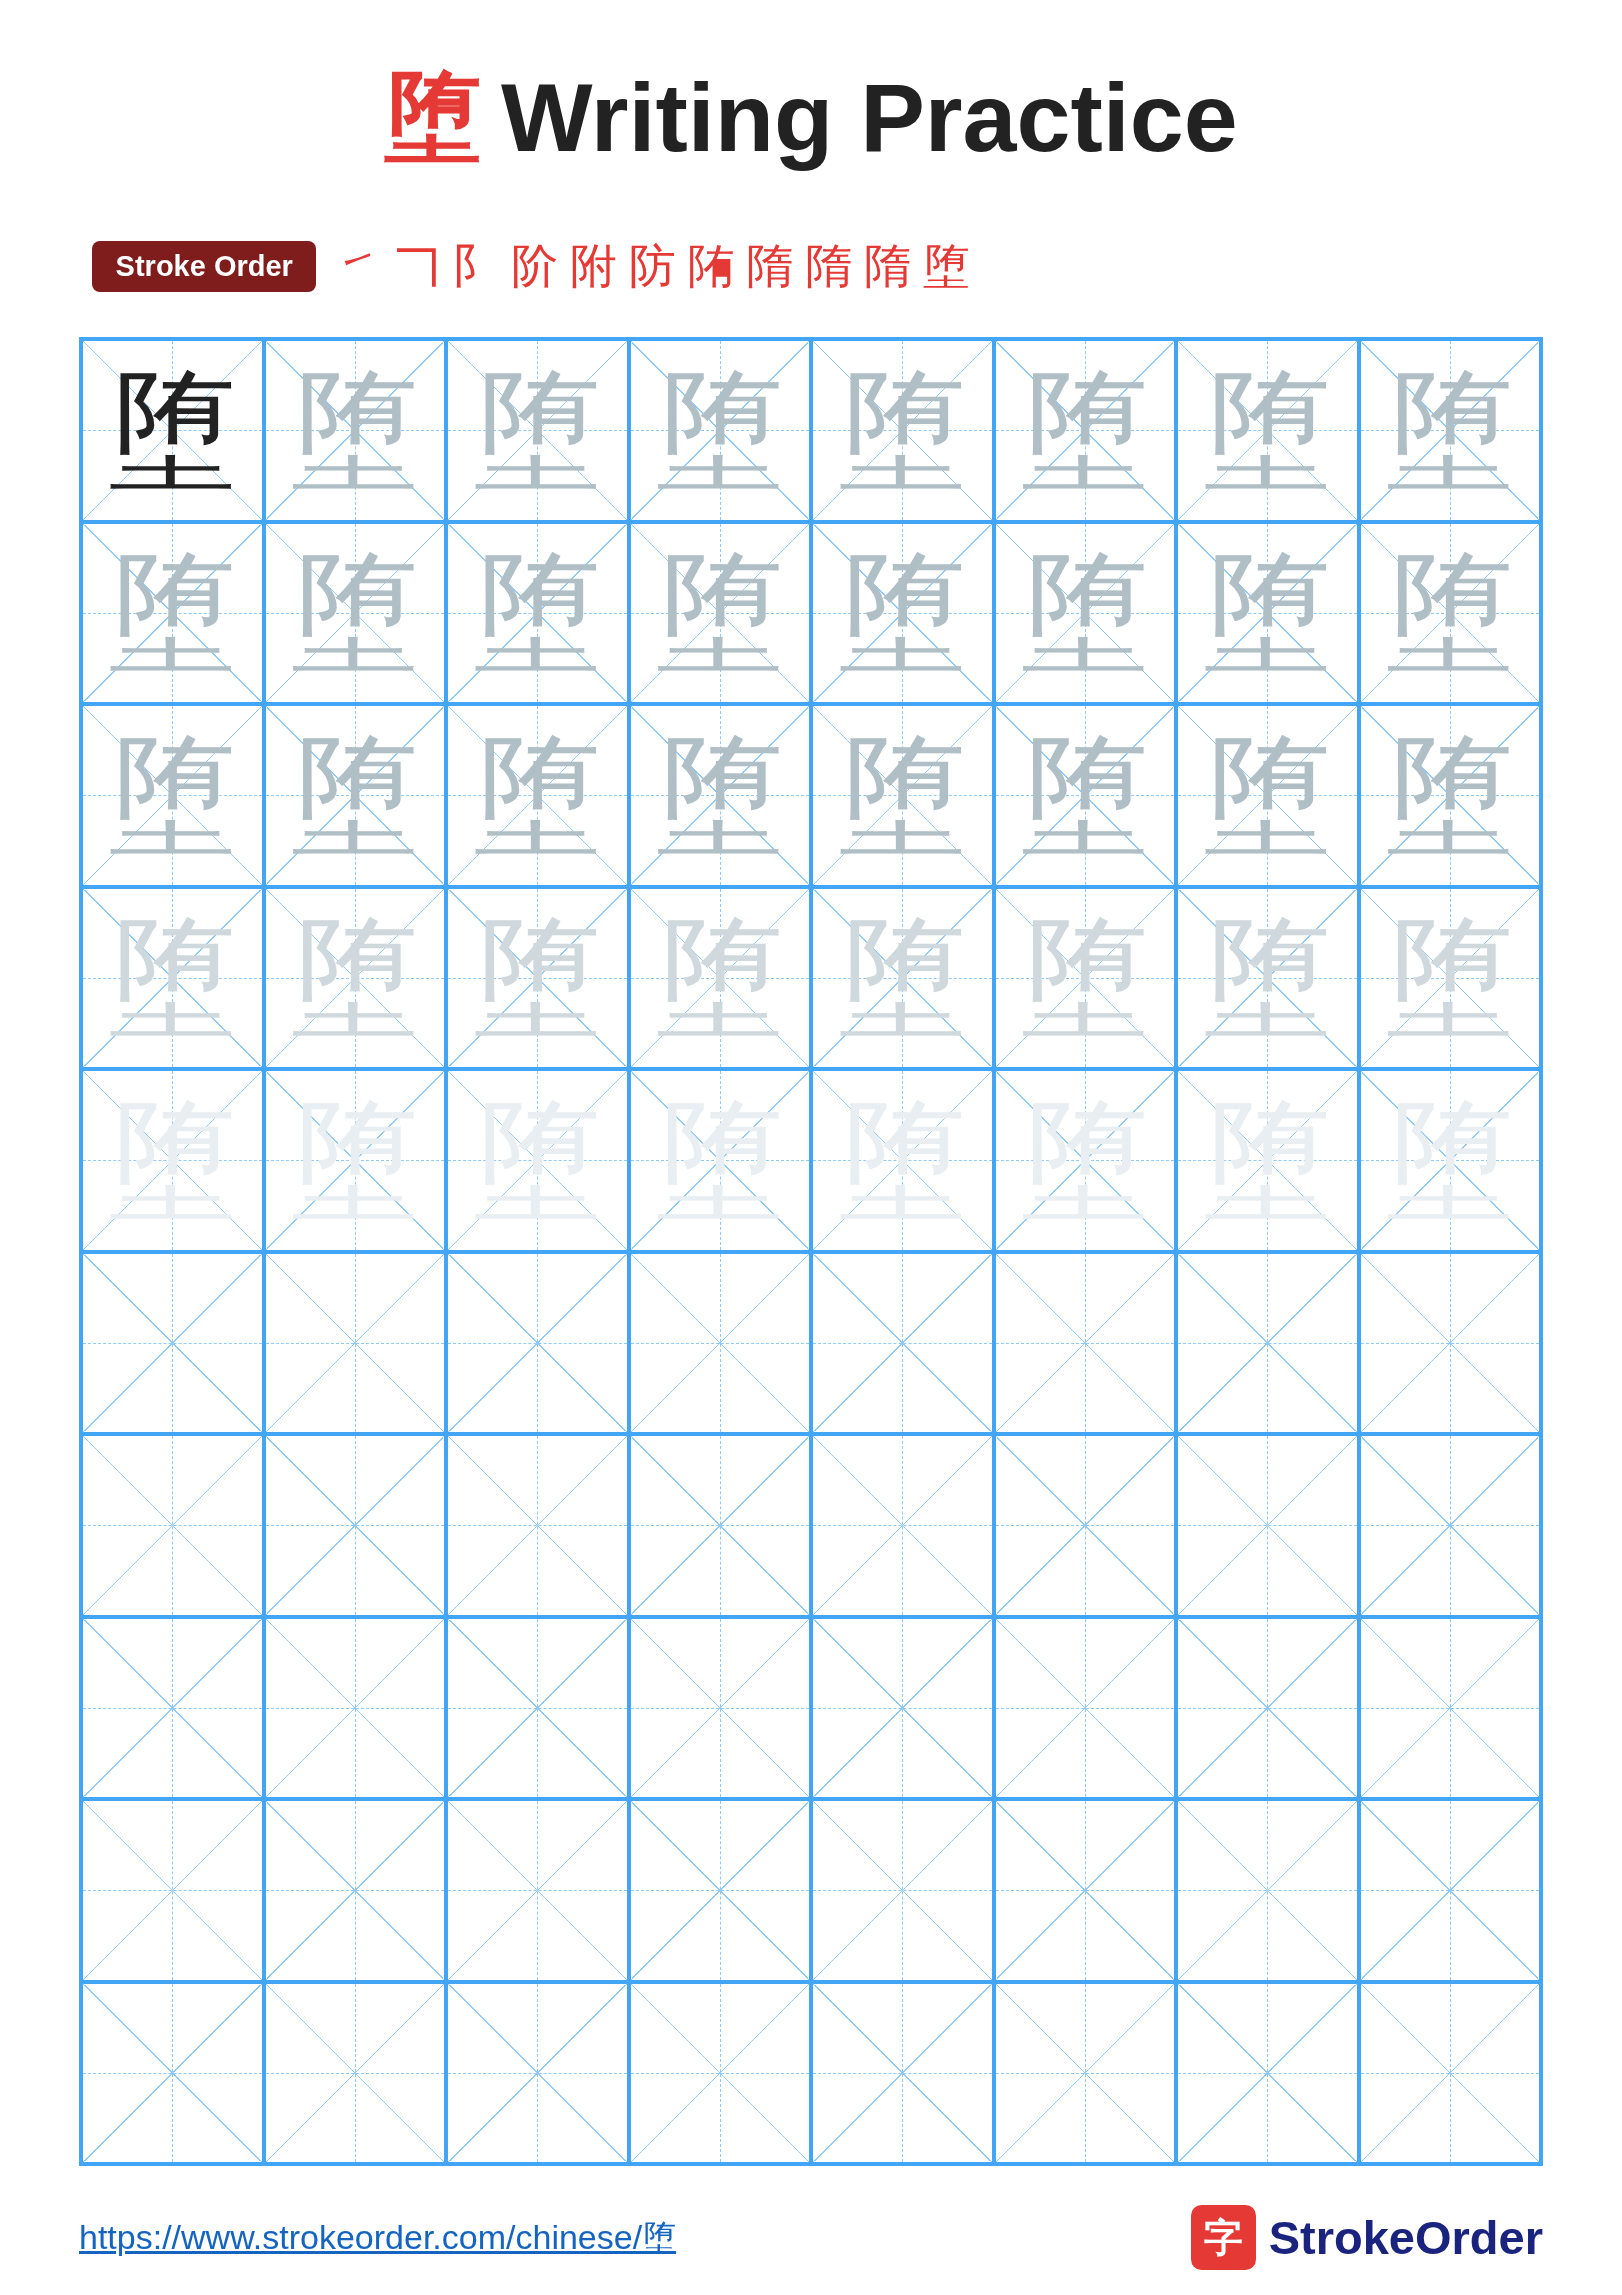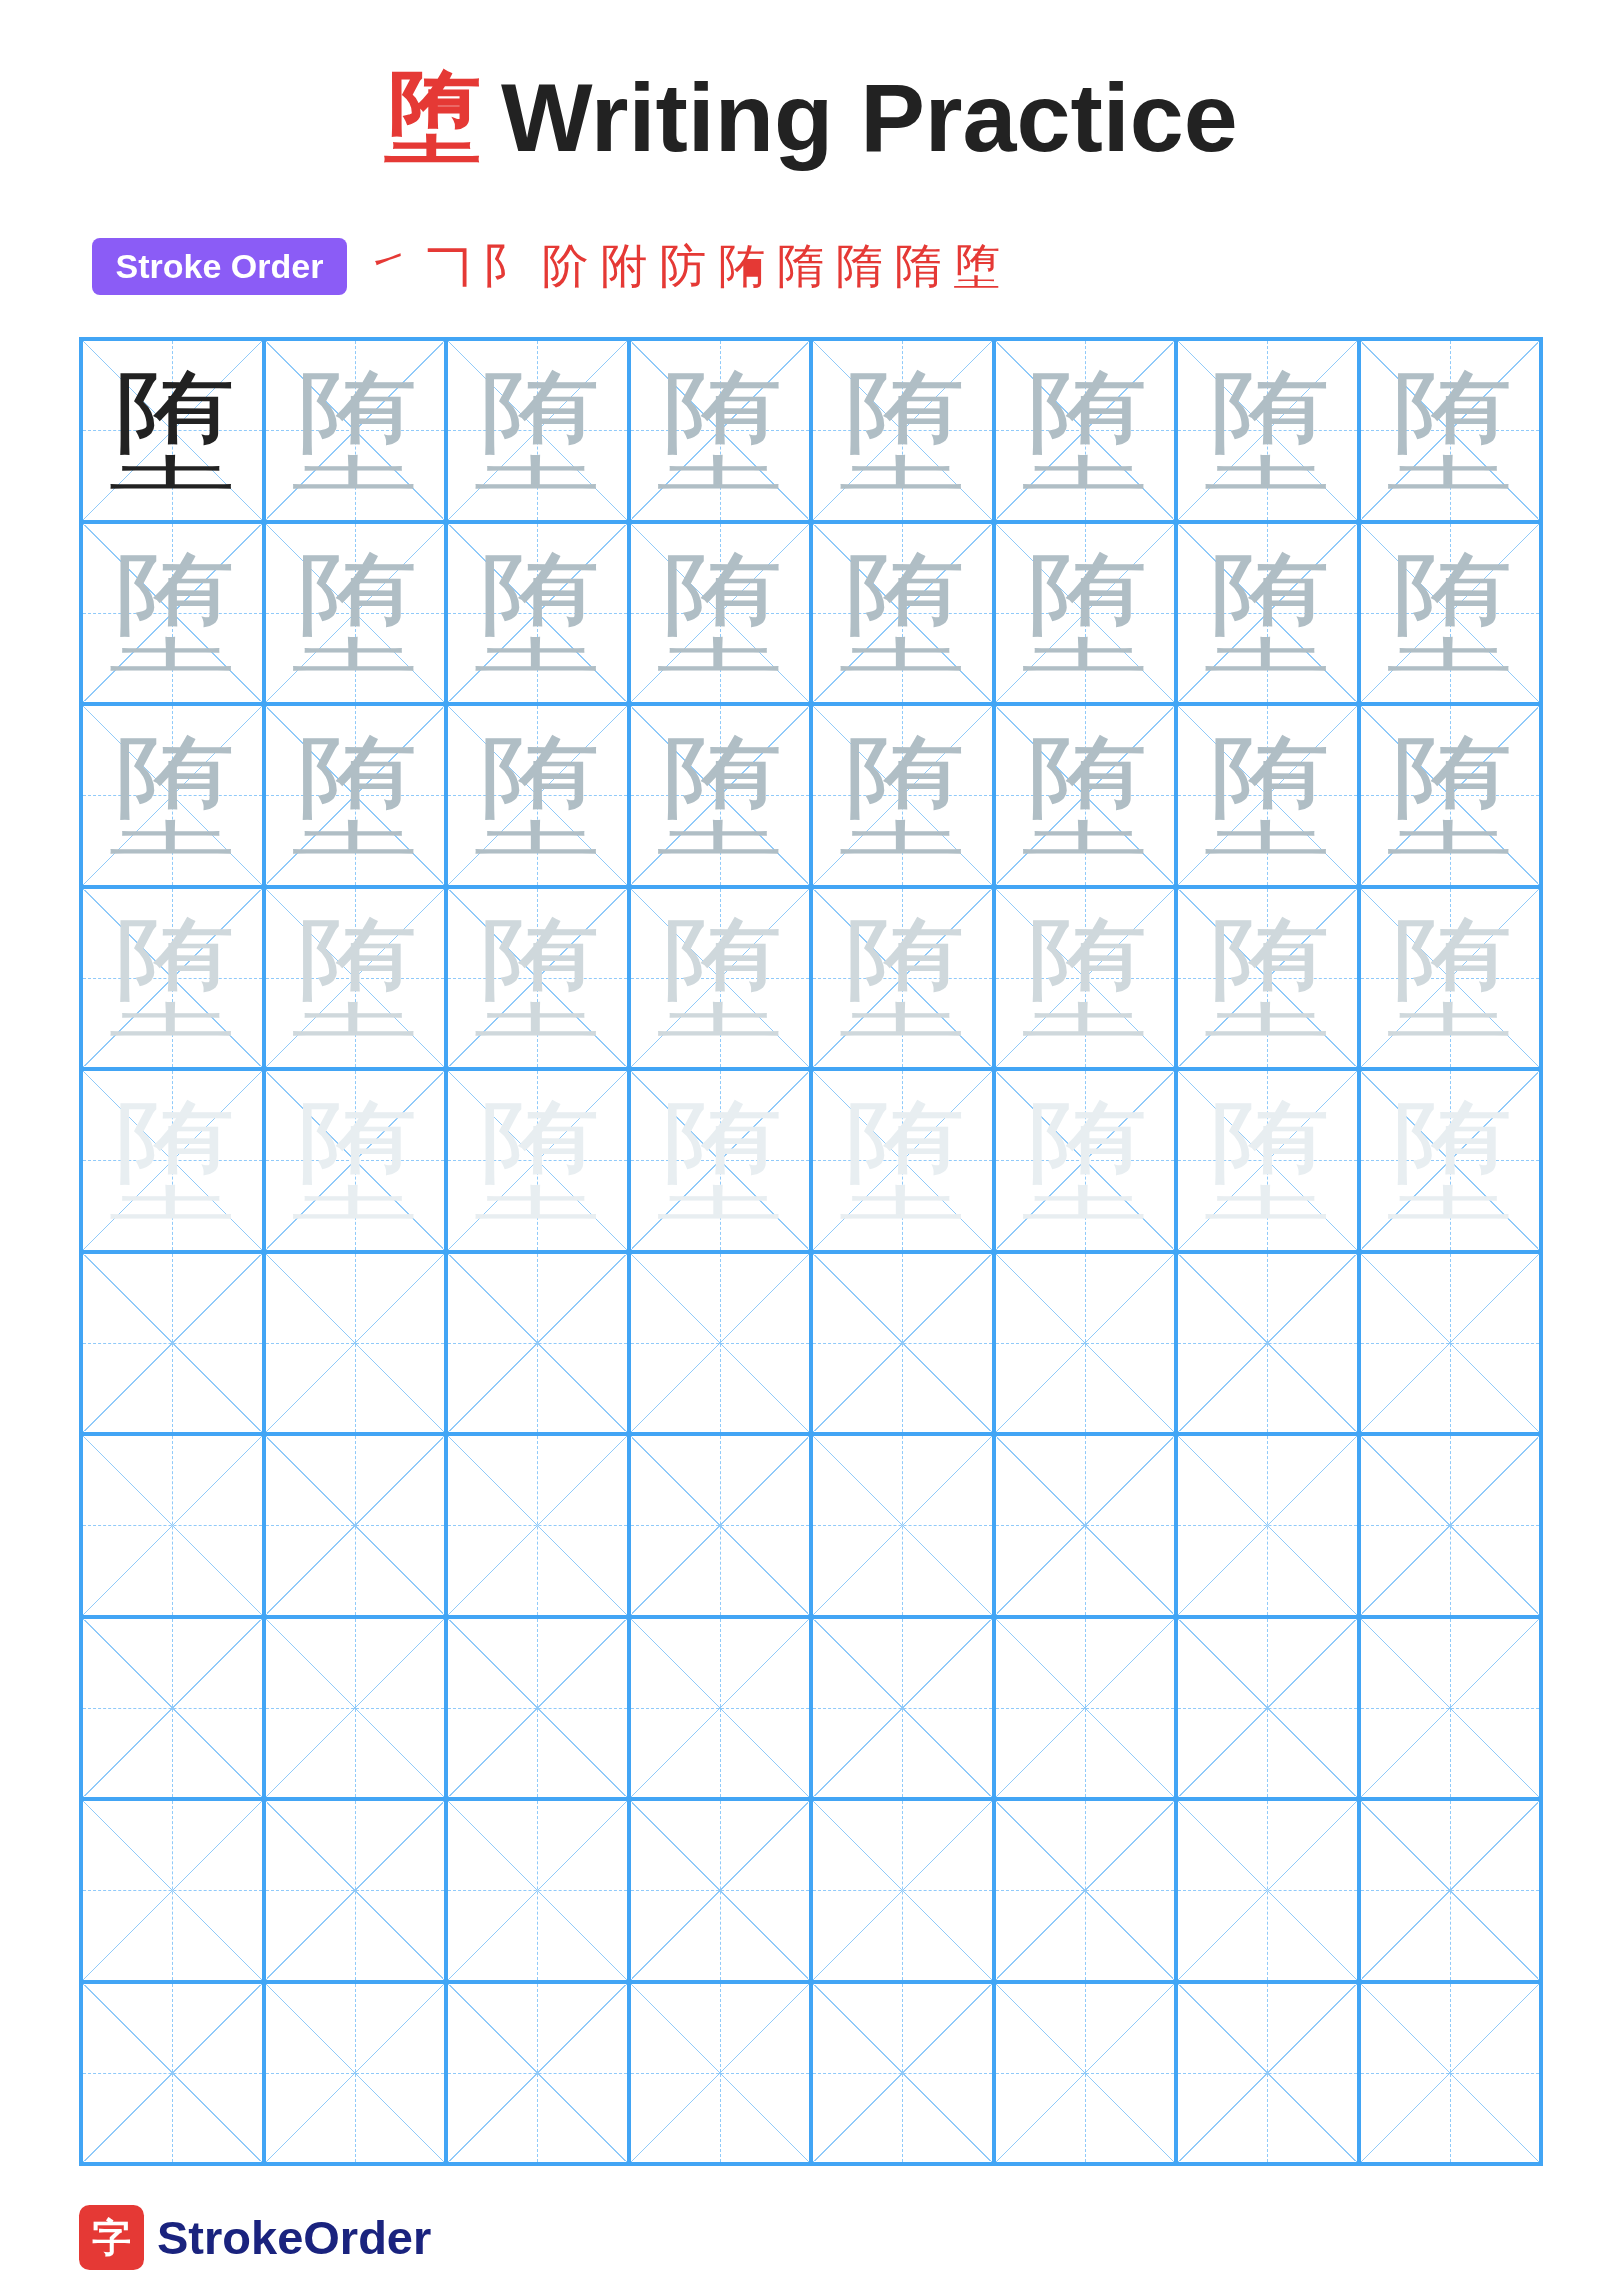--- a/index.html
+++ b/index.html
@@ -38,23 +38,23 @@
     .stroke-order-row {
       display: flex;
       align-items: center;
       gap: 18.3px;
       margin-bottom: 39px;
       width: 100%;
       padding-left: 13px;
     }
 
     .stroke-order-badge {
-      background: #8b5cf6;
+      background: #7f1d1d;
       color: white;
-      font-size: 34px;
+      font-size: 29px;
       font-weight: bold;
       padding: 9.2px 23.6px;
       border-radius: 7.9px;
       white-space: nowrap;
     }
 
     .stroke-steps {
       display: flex;
       align-items: center;
       gap: 11.8px;
@@ -532,20 +532,21 @@
         <div class="grid-cell">
           <div class="diag"></div>
         </div>
         <div class="grid-cell">
           <div class="diag"></div>
         </div>
       </div>
     </div>
 
   <div class="footer">
+    <a class="footer-url" href="#">https://www.strokeorder.com/chinese/堕</a>
     <div class="footer-logo">
       <div class="footer-logo-icon">字</div>
       <span class="footer-logo-text">StrokeOrder</span>
     </div>
   </div>
 
 </div>
 
 
 </body></html>

